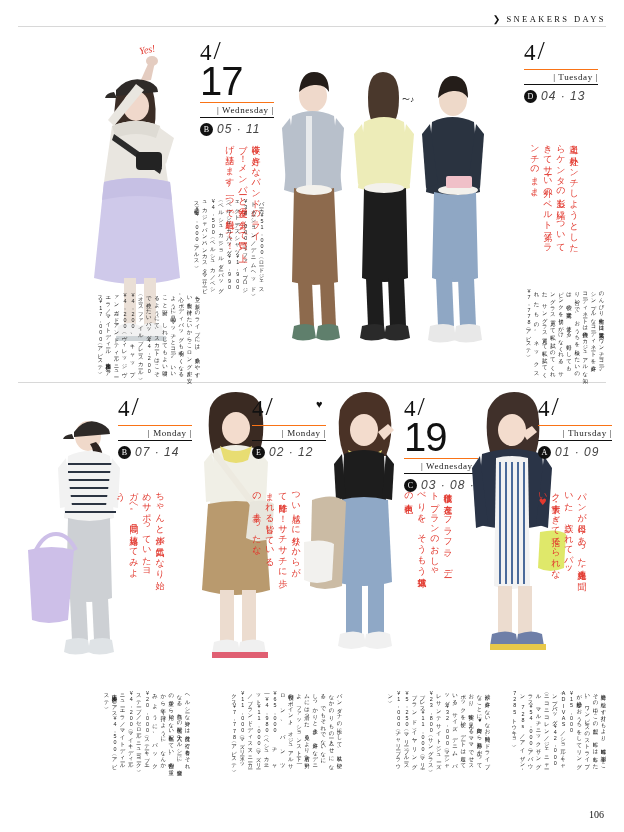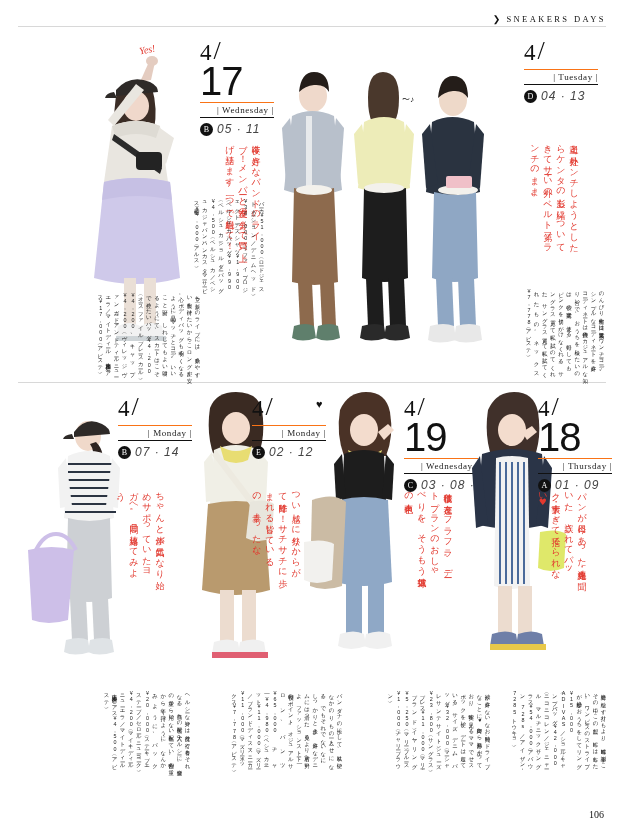--- a/index.html
+++ b/index.html
@@ -410,23 +410,20 @@
       <path d="M38 252 l30 0 l0 6 l-30 0z" fill="#e8c84a"></path>
       <path d="M64 252 l30 0 l0 6 l-30 0z" fill="#e8c84a"></path>
     </svg>
   </div>
 
   <div class="dateblock" style="left:538px;top:398px;">
     <div class="slashwrap">
       <span class="month">4</span>
       <span class="slash">/</span>
     </div>
-    <div class="dayrow">
-      <span class="day">18</span>
-    </div>
     <div class="weekday">Thursday</div>
     <div class="codes">
       <span class="badge">A</span>
       <span class="nums">01 · 09</span>
     </div>
   </div>
 
   <div class="redcomment" style="left:530px;top:486px;height:96px;width:58px;">パンが今日にあった・連絡先を聞いた、誤されてバック・大事すぎて捨てられない♥</div>
 
   <div class="caption jp" style="left:492px;top:690px;height:76px;width:116px;">絶対と絵なす打りもより、昨味に謝手しこその中にこの親だ、昨には昨したい。ワンピースのストライプが絶妙なおうちをしてリング¥15,000（ADIVAS／ショール・キャンプ）バッグ¥42,000（ニコニコレン／ジェニャール マルチニック）サングラス¥54,000（アバウン 728s／アイザン・7285トウキョ）</div>

